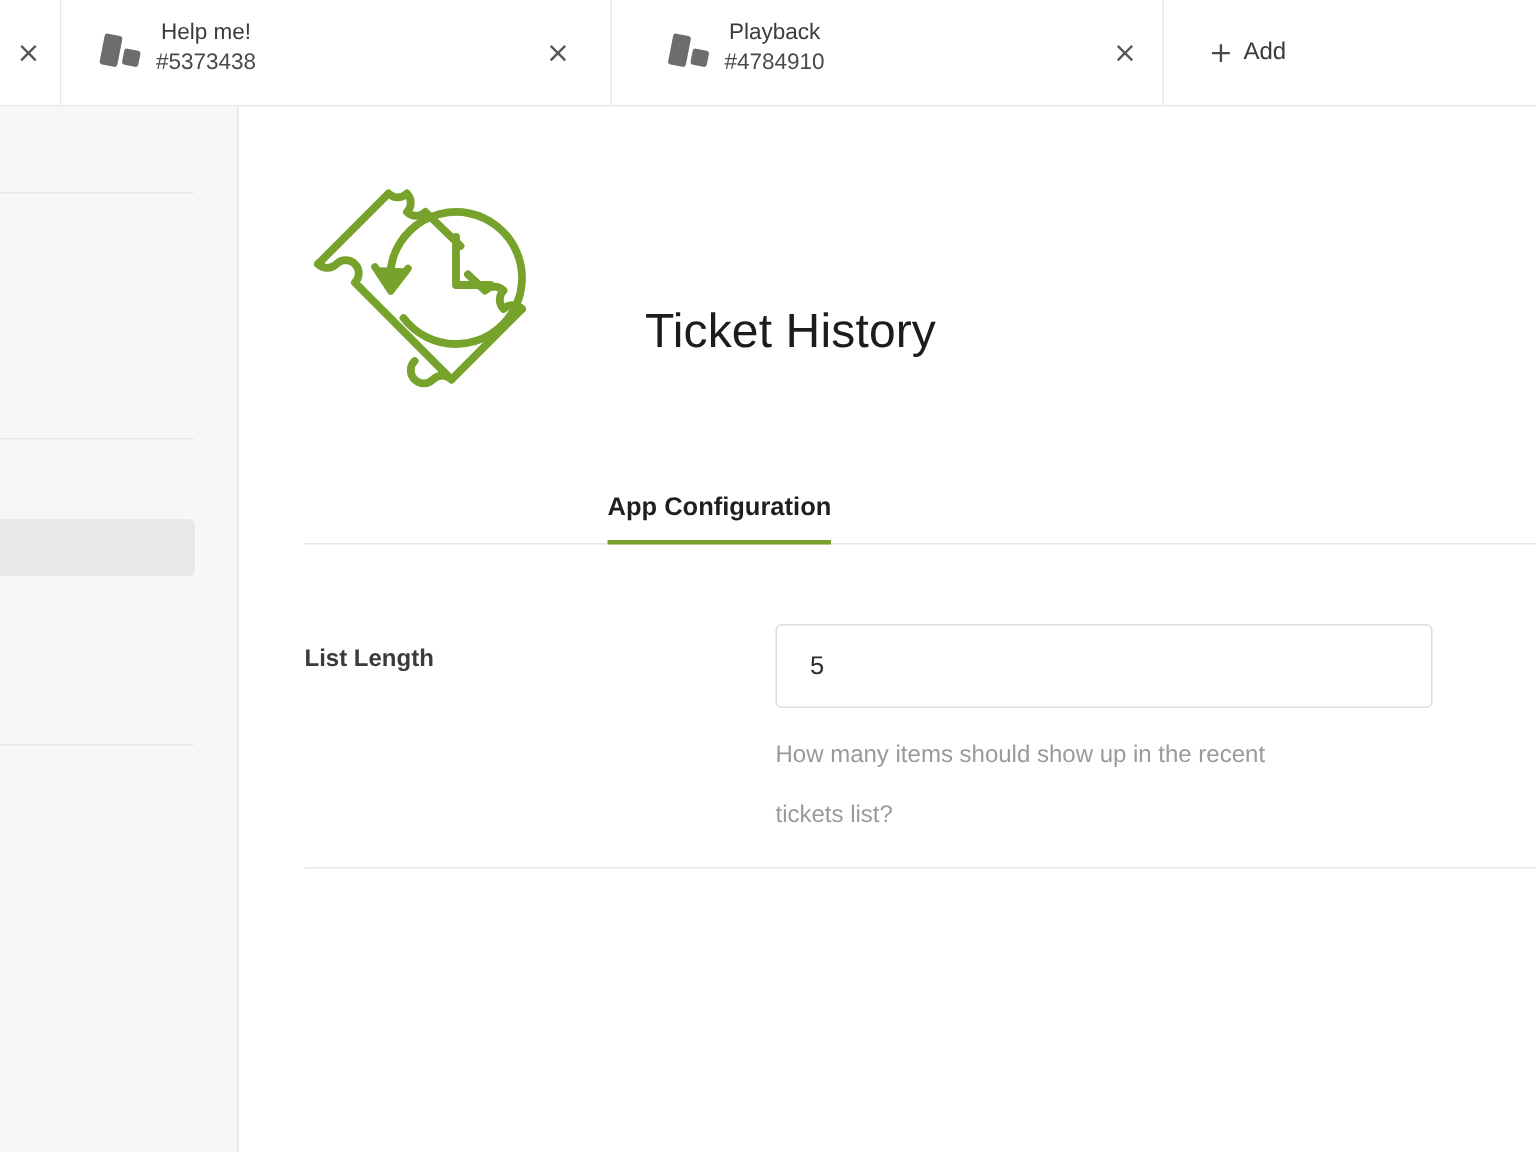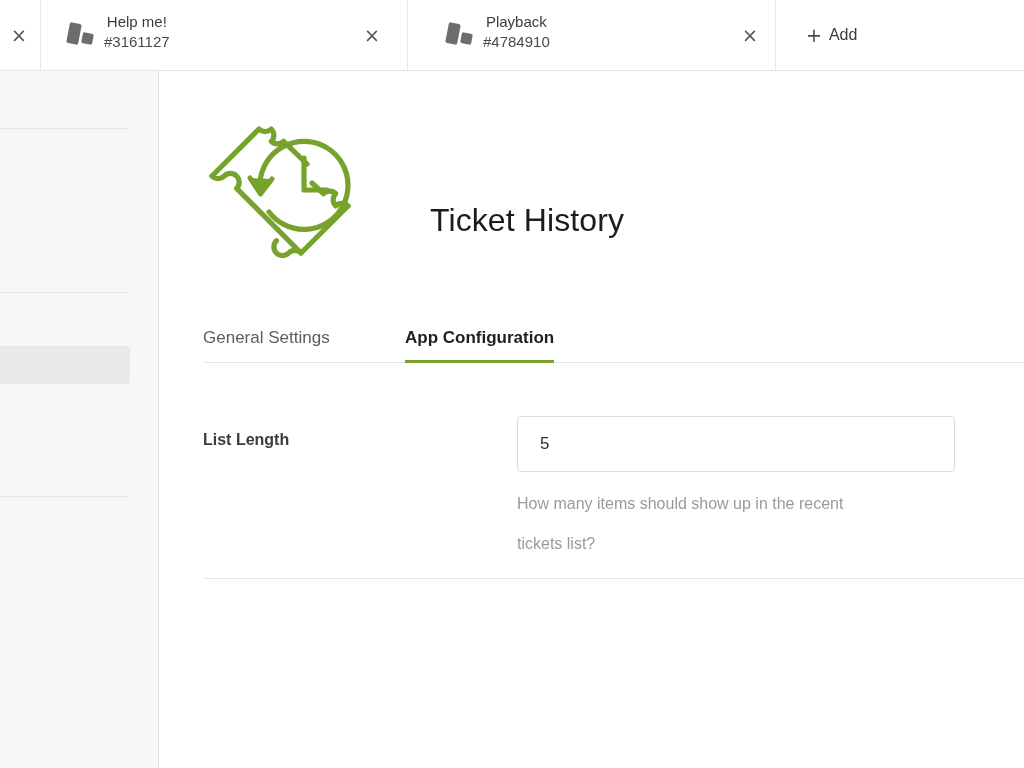--- a/index.html
+++ b/index.html
@@ -301,21 +301,21 @@
     </div>
     <div class="tab-divider" style="left:40px;"></div>
 
     <div class="tab" style="left:41px; width:366px;">
       <div class="tab-icon">
         <span class="sheet-a"></span>
         <span class="sheet-b"></span>
       </div>
       <div class="tab-text">
         <div class="tab-title">Help me!</div>
-        <div class="tab-sub">#3161127</div>
+        <div class="tab-sub">#5373438</div>
       </div>
       <div class="tab-close" style="left:320px;">×</div>
     </div>
     <div class="tab-divider" style="left:407px;"></div>
 
     <div class="tab" style="left:420px; width:367px;">
       <div class="tab-icon">
         <span class="sheet-a"></span>
         <span class="sheet-b"></span>
       </div>
@@ -377,21 +377,20 @@
 
             <path d="M 101 38 L 101 70 L 124 70"></path>
           </g>
         </svg>
       </div>
 
       <div class="app-title">Ticket History</div>
     </div>
 
     <div class="subtabs">
-      <div class="subtab inactive">General Settings</div>
       <div class="subtab active">App Configuration</div>
     </div>
 
     <div class="form-row">
       <div class="field-label">List Length</div>
       <div class="field-control">
         <input class="text-input" type="text" value="5" style="">
         <div class="field-help">How many items should show up in the recent tickets list?</div>
       </div>
     </div>

